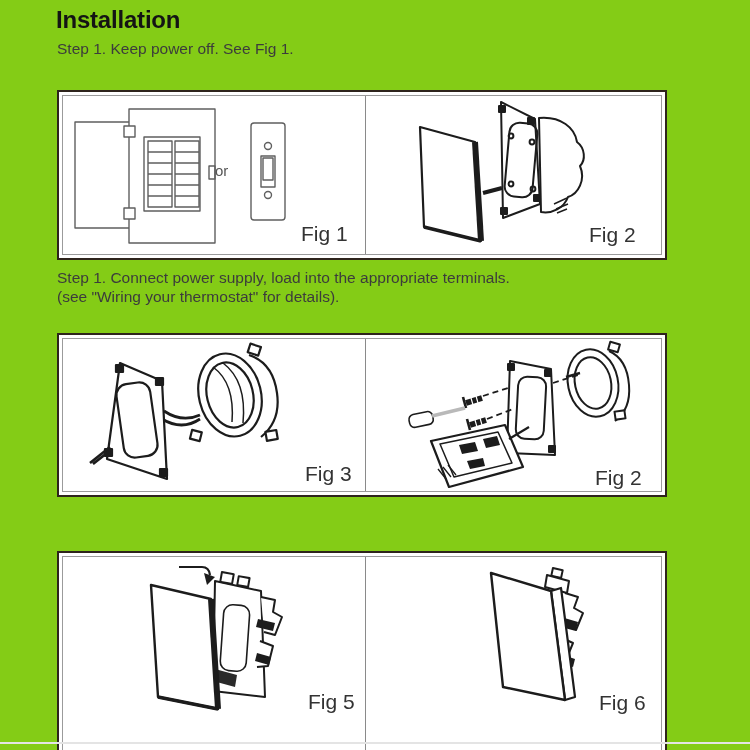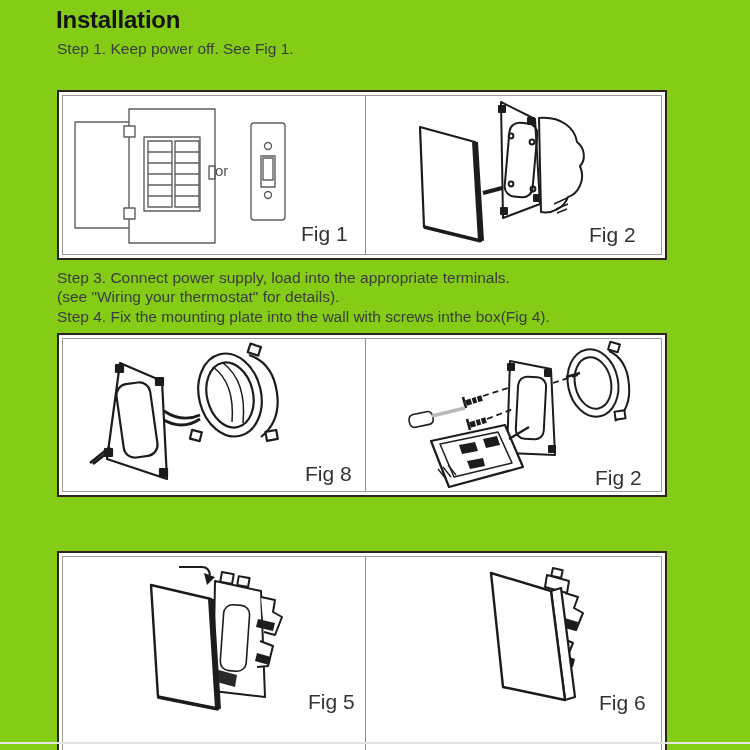--- a/index.html
+++ b/index.html
@@ -89,23 +89,22 @@
           <polygon points="49,31 104,46 110,145 53,131" fill="#fff" stroke-width="2.2"></polygon>
           <path d="M104 46 l6 99" stroke-width="6"></path>
           <path d="M53 131 l57 14" stroke-width="3.5"></path>
         </g>
       </g>
     </svg>
     <span class="figlabel" style="left:530px;top:131px">Fig 2</span>
   </div>
 
   <div class="sec sec2">
-    <div>Step 3. Connect power supply, load into the appropriate terminals.</div>
+    <div>Step 1. Connect power supply, load into the appropriate terminals.</div>
     <div>(see "Wiring your thermostat" for details).</div>
-    <div>Step 4. Fix the mounting plate into the wall with screws inthe box(Fig 4).</div>
   </div>
 
   <div class="figbox box2">
     <div class="inner-line"></div>
     <div class="cell-divider"></div>
 
     <svg class="figsvg" style="left:4px;top:4px" width="300" height="150" viewBox="0 0 300 150">
       <g stroke="#1c1c1c" fill="none" stroke-width="2.2" stroke-linejoin="round">
         <g>
           <ellipse cx="167" cy="56" rx="31" ry="42" transform="rotate(-14 167 56)" fill="#fff"></ellipse>
@@ -124,21 +123,21 @@
           <polygon points="57,24 99,42 104,140 44,120" fill="#fff"></polygon>
           <rect x="-17" y="-37" width="34" height="74" rx="11" transform="translate(74 81) rotate(-8)"></rect>
           <rect x="53" y="26" width="7" height="7" fill="#1c1c1c"></rect>
           <rect x="93" y="39" width="7" height="7" fill="#1c1c1c"></rect>
           <rect x="97" y="130" width="7" height="7" fill="#1c1c1c"></rect>
           <rect x="42" y="110" width="7" height="7" fill="#1c1c1c"></rect>
           <path d="M47 108 l-20 16 M44 114 l-14 11" stroke-width="2.6"></path>
         </g>
       </g>
     </svg>
-    <span class="figlabel" style="left:246px;top:127px">Fig 8</span>
+    <span class="figlabel" style="left:246px;top:127px">Fig 3</span>
 
     <svg class="figsvg" style="left:312px;top:4px" width="292" height="150" viewBox="0 0 292 150">
       <g stroke="#1c1c1c" fill="none" stroke-width="2" stroke-linejoin="round">
         <g>
           <ellipse cx="222" cy="44" rx="25" ry="34" transform="rotate(-12 222 44)" fill="#fff"></ellipse>
           <ellipse cx="222" cy="44" rx="18" ry="26" transform="rotate(-12 222 44)"></ellipse>
           <path d="M238 12 q18 8 20 34 q2 24 -14 36"></path>
           <rect x="238" y="4" width="10" height="8" transform="rotate(16 243 8)" fill="#fff"></rect>
           <rect x="244" y="72" width="10" height="8" transform="rotate(-8 249 76)" fill="#fff"></rect>
         </g>

